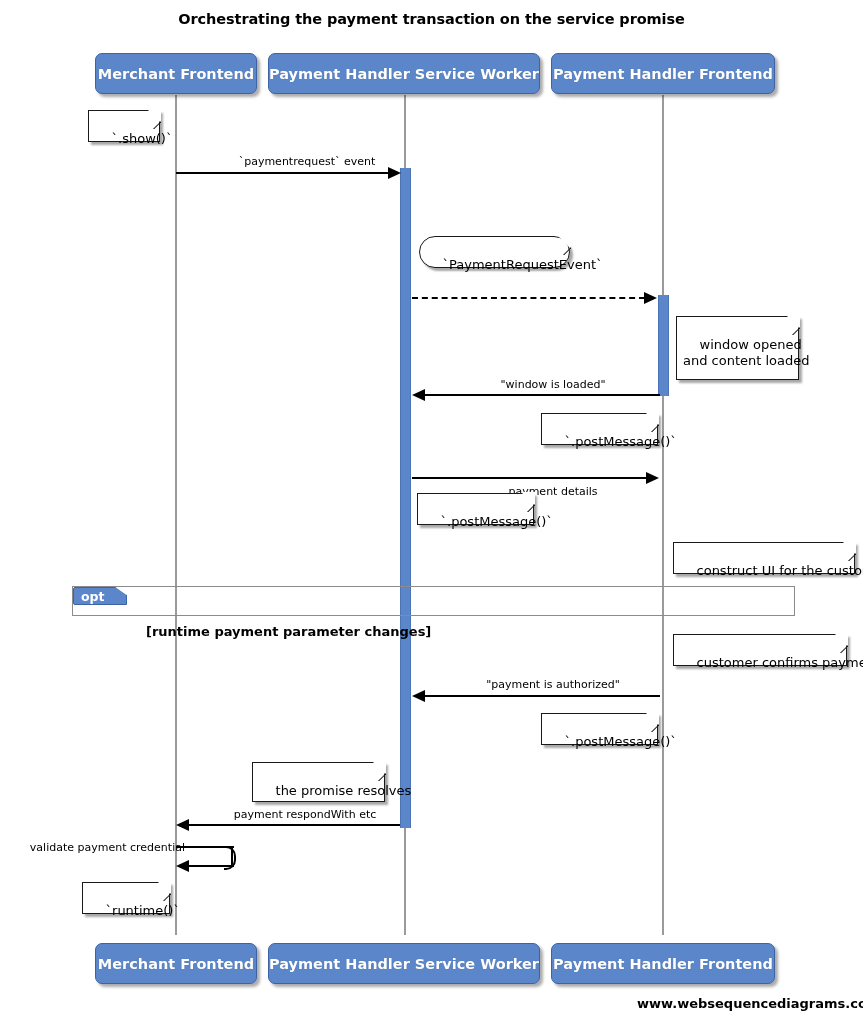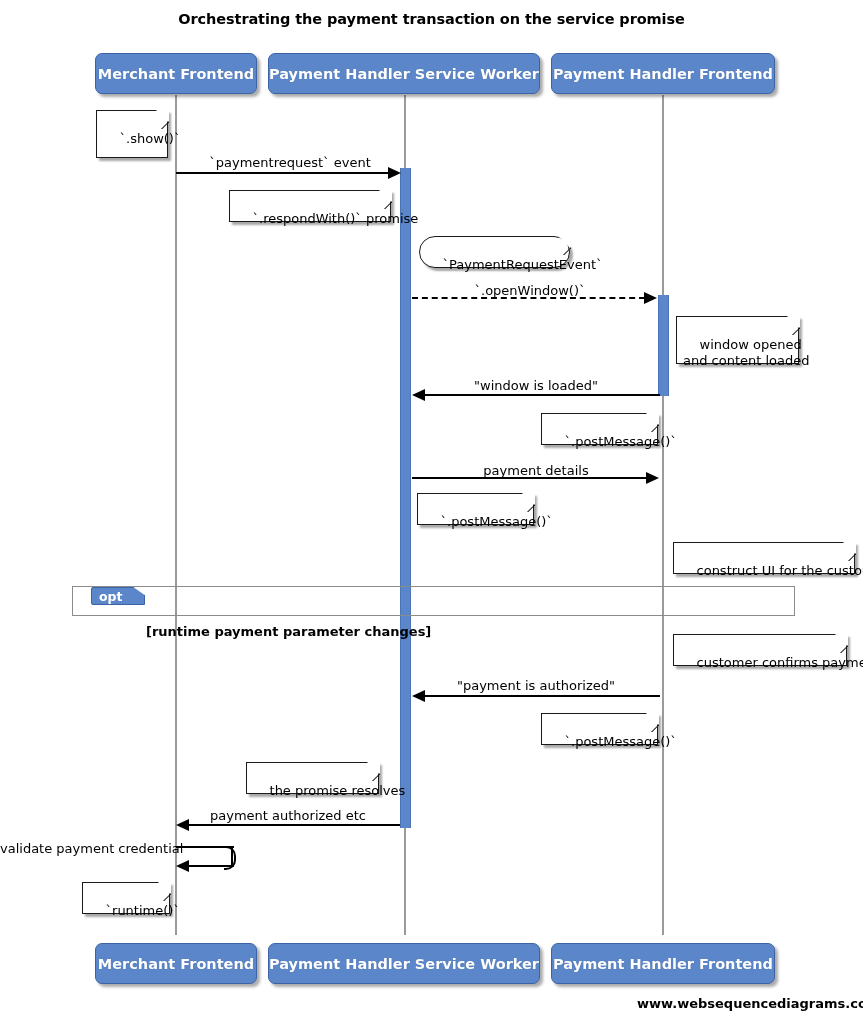--- a/index.html
+++ b/index.html
@@ -44,22 +44,23 @@
   .arrow-head{position:absolute;width:0;height:0;}
   .arrow-head.right{
     border-top:6px solid transparent;border-bottom:6px solid transparent;
     border-left:13px solid #000;
   }
   .arrow-head.left{
     border-top:6px solid transparent;border-bottom:6px solid transparent;
     border-right:13px solid #000;
   }
   .msg-label{
-    position:absolute;font-size:13px;white-space:nowrap;
+    position:absolute;font-size:11px;white-space:nowrap;
     text-align:center;
+    padding-left:17px;
   }
   .msg-label.lbl-left{text-align:right;}
 
   
   .self-loop{position:absolute;}
   .self-loop .seg{position:absolute;background:#000;}
 
   
   .note{
     position:absolute;box-sizing:border-box;background:#ffffff;
@@ -86,21 +87,20 @@
     position:absolute;box-sizing:border-box;
     border:1.6px solid #8b8b8b;background:transparent;
   }
   .frag-tab{
     position:absolute;box-sizing:border-box;
     background:#5b87ca;border:1px solid #3b63a5;
     color:#ffffff;font-size:12.5px;font-weight:700;
     padding:1px 0 0 7px;
     border-radius:2px 0 0 2px;
     clip-path:polygon(0 0,78% 0,100% 46%,100% 100%,0 100%);
-    margin-left:18px;
   }
   .frag-cond{
     position:absolute;font-size:13px;font-weight:700;white-space:nowrap;
   }
 
   
   .footer-link{
     position:absolute;font-size:13px;font-weight:700;white-space:nowrap;
   }
 </style>
@@ -121,64 +121,58 @@
   <div class="participant" style="left:268px;top:53px;width:272px;height:41px;">
     <span>Payment Handler Service Worker</span>
   </div>
   <div class="participant" style="left:551px;top:53px;width:224px;height:41px;">
     <span>Payment Handler Frontend</span>
   </div>
 
   <div class="activation" style="left:400px;top:168px;height:660px;"></div>
   <div class="activation" style="left:658px;top:295px;height:101px;"></div>
 
-  <div class="note" style="left:96px;top:110px;width:72px;height:48px;">
+  <div class="note" style="left:88px;top:110px;width:72px;height:32px;">
     <span>`.show()`</span>
     <span class="fold-mask"></span>
     <span class="fold-diag"></span>
   </div>
 
   <div class="msg-label" style="left:176px;top:155px;width:228px;">`paymentrequest` event</div>
   <div class="msg-line" style="left:176px;top:172px;width:215px;"></div>
   <div class="arrow-head right" style="left:388px;top:167px;"></div>
 
-  <div class="note" style="left:229px;top:190px;width:162px;height:32px;">
-    <span>`.respondWith()` promise</span>
-    <span class="fold-mask"></span>
-    <span class="fold-diag"></span>
-  </div>
 
   <div class="note" style="left:419px;top:236px;width:151px;height:32px;border-radius:16px;">
     <span>`PaymentRequestEvent`</span>
     <span class="fold-mask"></span>
     <span class="fold-diag"></span>
   </div>
 
-  <div class="msg-label" style="left:412px;top:283px;width:236px;">`.openWindow()`</div>
   <div class="msg-line dashed" style="left:412px;top:297px;width:233px;"></div>
   <div class="arrow-head right" style="left:644px;top:292px;"></div>
 
-  <div class="note" style="left:676px;top:316px;width:123px;height:48px;">
+  <div class="note" style="left:676px;top:316px;width:123px;height:64px;">
     <span>window opened
 and content loaded</span>
     <span class="fold-mask"></span>
     <span class="fold-diag"></span>
   </div>
 
   <div class="msg-label" style="left:412px;top:378px;width:248px;">"window is loaded"</div>
   <div class="msg-line" style="left:425px;top:394px;width:235px;"></div>
   <div class="arrow-head left" style="left:412px;top:389px;"></div>
 
   <div class="note" style="left:541px;top:413px;width:117px;height:32px;">
     <span>`.postMessage()`</span>
     <span class="fold-mask"></span>
     <span class="fold-diag"></span>
   </div>
 
-  <div class="msg-label" style="left:412px;top:463px;width:248px;">payment details</div>
+  <div class="msg-label" style="left:412px;top:485px;width:248px;">payment details</div>
   <div class="msg-line" style="left:412px;top:477px;width:235px;"></div>
   <div class="arrow-head right" style="left:646px;top:472px;"></div>
 
   <div class="note" style="left:417px;top:493px;width:117px;height:32px;">
     <span>`.postMessage()`</span>
     <span class="fold-mask"></span>
     <span class="fold-diag"></span>
   </div>
 
   <div class="note" style="left:673px;top:542px;width:182px;height:32px;">
@@ -202,27 +196,27 @@
   <div class="msg-label" style="left:412px;top:678px;width:248px;">"payment is authorized"</div>
   <div class="msg-line" style="left:425px;top:695px;width:235px;"></div>
   <div class="arrow-head left" style="left:412px;top:690px;"></div>
 
   <div class="note" style="left:541px;top:713px;width:117px;height:32px;">
     <span>`.postMessage()`</span>
     <span class="fold-mask"></span>
     <span class="fold-diag"></span>
   </div>
 
-  <div class="note" style="left:246px;top:762px;width:133px;height:32px;">
+  <div class="note" style="left:252px;top:762px;width:133px;height:40px;">
     <span>the promise resolves</span>
     <span class="fold-mask"></span>
     <span class="fold-diag"></span>
   </div>
 
-  <div class="msg-label" style="left:176px;top:808px;width:224px;">payment authorized etc</div>
+  <div class="msg-label" style="left:176px;top:808px;width:224px;">payment respondWith etc</div>
   <div class="msg-line" style="left:189px;top:824px;width:211px;"></div>
   <div class="arrow-head left" style="left:176px;top:819px;"></div>
 
   <div class="msg-label lbl-left" style="left:0px;top:841px;width:168px;">validate payment credential</div>
   <div class="self-loop" style="left:176px;top:846px;width:70px;height:22px;">
     <div class="seg" style="left:0;top:0;width:58px;height:2px;"></div>
     <div class="seg" style="left:55px;top:0;width:2px;height:20px;border-radius:0 6px 6px 0;"></div>
     <div class="seg" style="left:11px;top:19px;width:47px;height:2px;"></div>
     <div class="seg" style="left:48px;top:0;width:10px;height:20px;background:transparent;border:2px solid #000;border-left:none;border-radius:0 10px 10px 0;"></div>
   </div>

